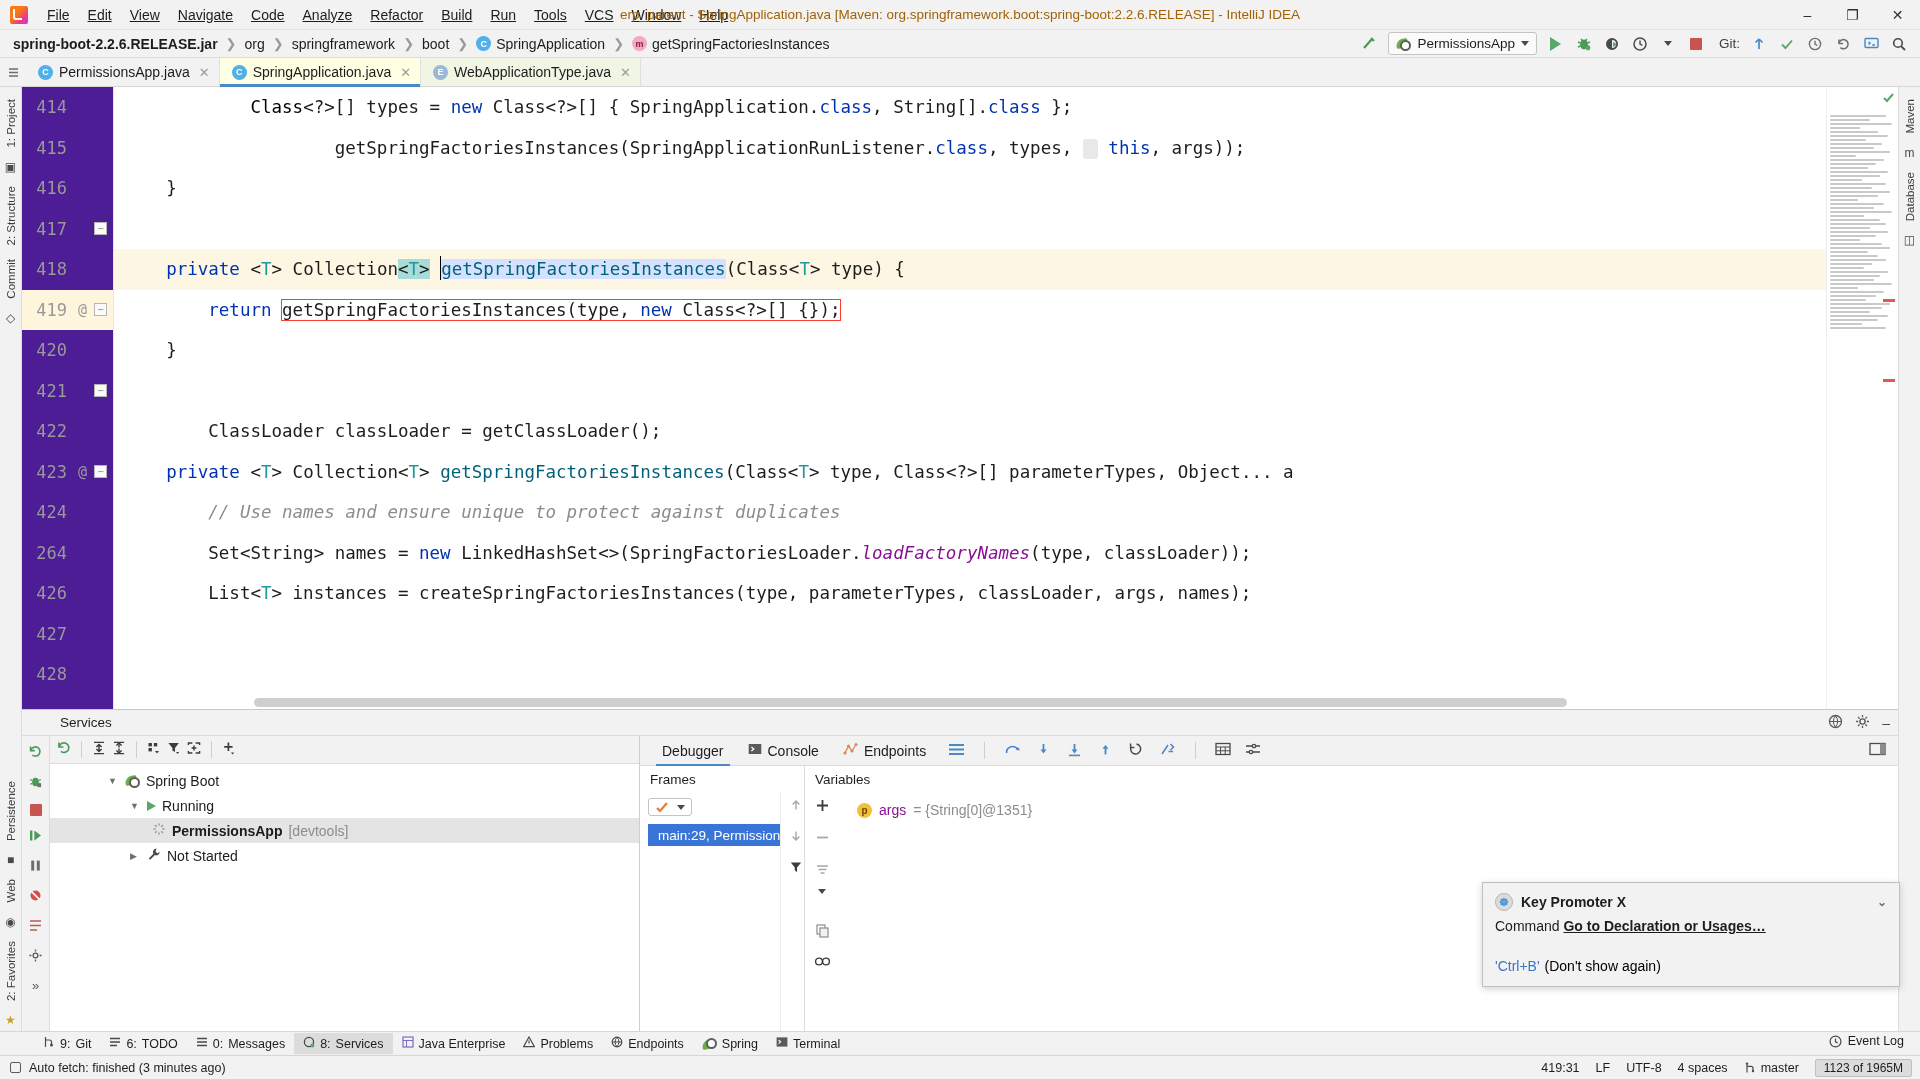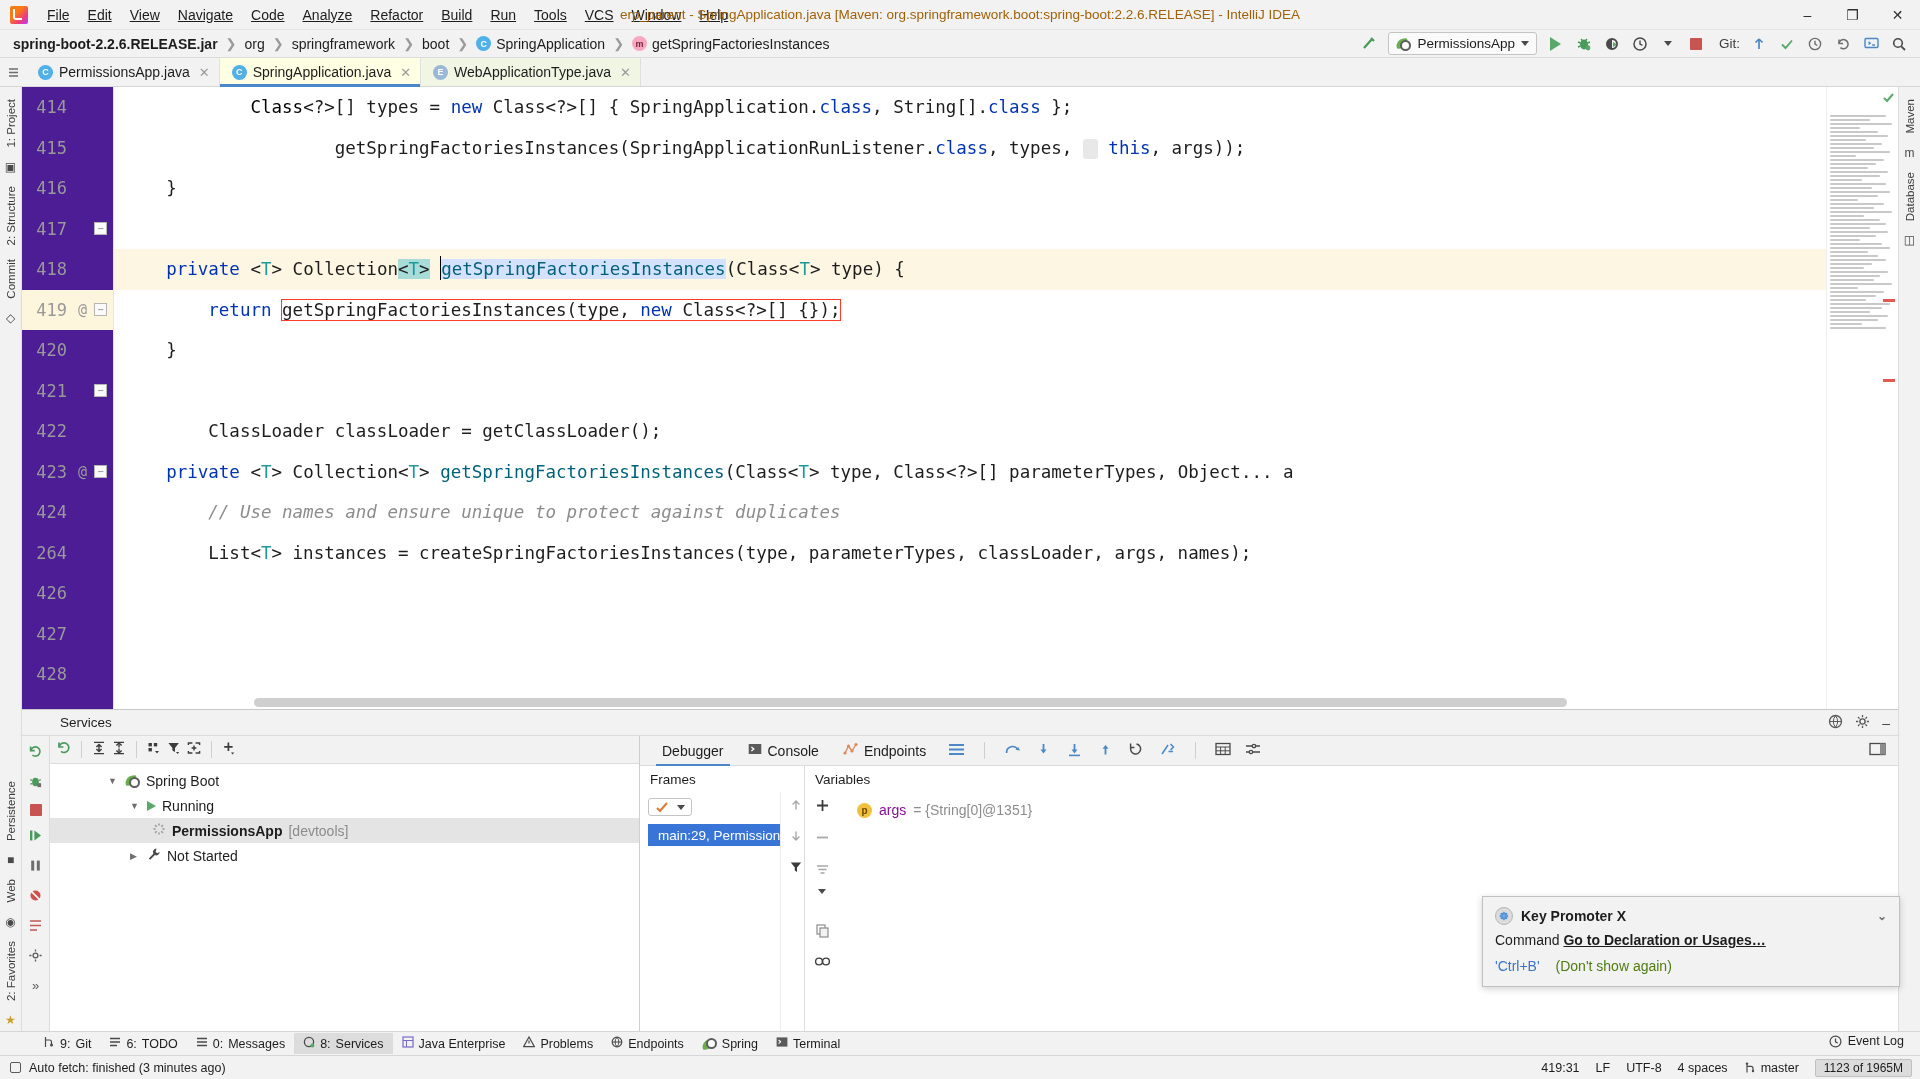--- a/index.html
+++ b/index.html
@@ -230,24 +230,24 @@
 
   
   .notif {
     position: absolute; right: 20px; bottom: 92px; width: 418px;
     background: #f2f2f2; border: 1px solid #c0c0c0; box-shadow: 0 2px 7px rgba(0,0,0,.18);
     padding: 10px 12px 12px 12px; font-size: 14px;
   }
   .notif-hd { display: flex; align-items: center; gap: 8px; font-weight: bold; margin-bottom: 7px; }
   .kp-icon { width: 18px; height: 18px; border-radius: 50%; background: #dcdcdc; color: #4a90d9; font-size: 11px;
              display: flex; align-items: center; justify-content: center; font-weight: bold; border: 1px solid #b5b5b5; }
-  .notif-body { margin-bottom: 10px; }
+  .notif-body { margin-bottom: 24px; }
   .notif-body a { color: #1d1d1d; text-decoration: underline; font-weight: bold; }
   .notif-foot { color: #3b74c4; }
-  .notif-foot .dim { color: #4d7c0f; margin-left: 12px; }
+  .notif-foot .dim { color: #000000; margin-left: 1px; }
   .notif-chev { margin-left: auto; color: #6e6e6e; font-size: 12px; }
 
   
   .statustabs {
     height: 24px; flex: 0 0 24px; display: flex; align-items: center; gap: 0;
     background: #f2f2f2; border-top: 1px solid #d6d6d6; padding-left: 34px; font-size: 12.5px;
   }
   .sb-tab { display: flex; align-items: center; gap: 5px; padding: 3px 9px; white-space: nowrap; }
   .sb-tab.active { background: #dcdcdc; }
   .statusbar {
@@ -475,20 +475,21 @@
           <div class="cline"><span>    }</span></div>
 
           <div class="cline"><span> </span></div>
 
           <div class="cline"><span>        ClassLoader classLoader = getClassLoader();</span></div>
 
           <div class="cline"><span>    </span><span class="kw">private</span><span> &lt;</span><span class="gen">T</span><span>&gt; Collection&lt;</span><span class="gen">T</span><span>&gt; </span><span class="mth">getSpringFactoriesInstances</span><span>(Class&lt;</span><span class="gen">T</span><span>&gt; type, Class&lt;?&gt;[] parameterTypes, Object... a</span></div>
 
           <div class="cline"><span>        </span><span class="cmt">// Use names and ensure unique to protect against duplicates</span></div>
 
+          <div class="cline"><span>        Set&lt;String&gt; names = </span><span class="kw">new</span><span> LinkedHashSet&lt;&gt;(SpringFactoriesLoader.</span><span class="stat">loadFactoryNames</span><span>(type, classLoader));</span></div>
 
           <div class="cline"><span>        List&lt;</span><span class="gen">T</span><span>&gt; instances = createSpringFactoriesInstances(type, parameterTypes, classLoader, args, names);</span></div>
 
 
           <div class="hscroll">
               <div class="thumb"></div>
             </div>
         </div>
 
         <div class="minimap">

